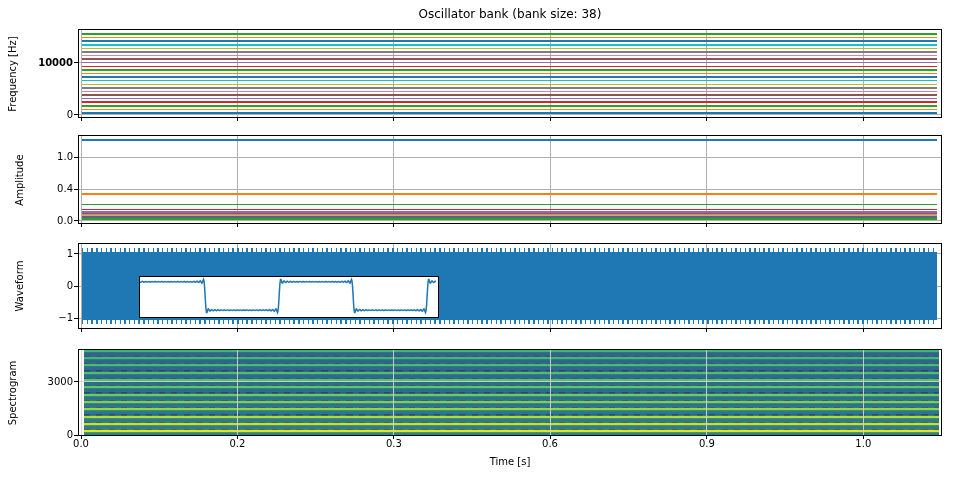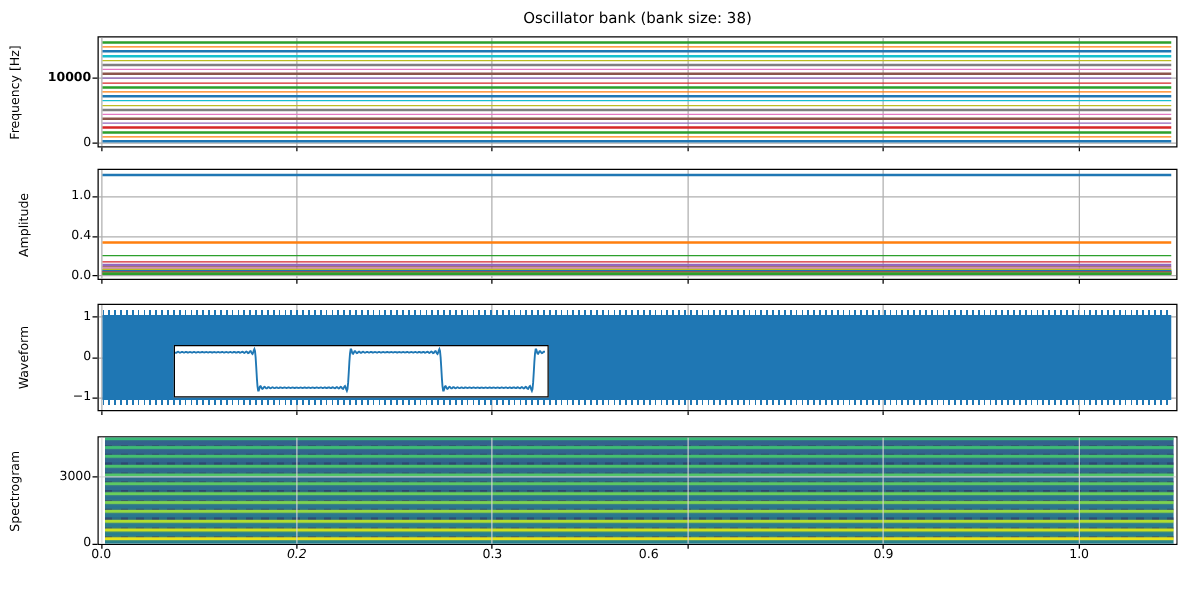--- a/index.html
+++ b/index.html
@@ -158,20 +158,21 @@
       <div style="position: absolute; left: 4.5px; width: 855.054px; top: 36.4117px; height: 2px; background: rgb(92, 200, 99); box-shadow: rgb(92, 200, 99) 0px 0px 1.5px; z-index: 10;"></div>
       <div style="position: absolute; left: 4.5px; width: 855.054px; top: 29.09px; height: 2px; background: rgb(82, 197, 105); box-shadow: rgb(82, 197, 105) 0px 0px 1.5px; z-index: 10;"></div>
       <div style="position: absolute; left: 4.5px; width: 855.054px; top: 21.7694px; height: 2px; background: rgb(74, 193, 109); box-shadow: rgb(74, 193, 109) 0px 0px 1.5px; z-index: 10;"></div>
       <div style="position: absolute; left: 4.5px; width: 855.054px; top: 14.4477px; height: 2px; background: rgb(68, 191, 112); box-shadow: rgb(68, 191, 112) 0px 0px 1.5px; z-index: 10;"></div>
       <div style="position: absolute; left: 4.5px; width: 855.054px; top: 7.126px; height: 2px; background: rgb(62, 188, 116); box-shadow: rgb(62, 188, 116) 0px 0px 1.5px; z-index: 10;"></div>
       <div style="position: absolute; left: 4.5px; width: 855.054px; top: -0.194625px; height: 2px; background: rgb(57, 185, 119); box-shadow: rgb(57, 185, 119) 0px 0px 1.5px; z-index: 10;"></div>
       <div style="position: absolute; left: 0px; top: 0px; width: 4.5px; height: 100%; background: rgb(255, 255, 255); z-index: 20;"></div>
       <div style="position: absolute; left: 859.554px; top: 0px; width: 8px; height: 100%; background: rgb(255, 255, 255); z-index: 20;"></div>
     </div>
 
+  <div class="xlab">Time [s]</div>
 <div class="tick" style="position: absolute; left: 74px; top: 114.311px; width: 4px; height: 1px;"></div>
     <div class="ytl" style="position: absolute; top: 108.811px;">0</div>
     <div class="tick" style="position: absolute; left: 74px; top: 62.1836px; width: 4px; height: 1px;"></div>
     <div class="ytl" style="position: absolute; top: 56.6836px; font-weight: bold;">10000</div>
     <div class="tick" style="position: absolute; left: 80.5px; top: 118px; width: 1px; height: 3px;"></div>
     <div class="tick" style="position: absolute; left: 236.96px; top: 118px; width: 1px; height: 3px;"></div>
     <div class="tick" style="position: absolute; left: 393.42px; top: 118px; width: 1px; height: 3px;"></div>
     <div class="tick" style="position: absolute; left: 549.88px; top: 118px; width: 1px; height: 3px;"></div>
     <div class="tick" style="position: absolute; left: 706.34px; top: 118px; width: 1px; height: 3px;"></div>
     <div class="tick" style="position: absolute; left: 862.8px; top: 118px; width: 1px; height: 3px;"></div>
@@ -203,18 +204,18 @@
     <div class="ytl" style="position: absolute; top: 429px;">0</div>
     <div class="tick" style="position: absolute; left: 74px; top: 381.375px; width: 4px; height: 1px;"></div>
     <div class="ytl" style="position: absolute; top: 375.875px;">3000</div>
     <div class="tick" style="position: absolute; left: 80.5px; top: 436px; width: 1px; height: 3px;"></div>
     <div class="tick" style="position: absolute; left: 236.96px; top: 436px; width: 1px; height: 3px;"></div>
     <div class="tick" style="position: absolute; left: 393.42px; top: 436px; width: 1px; height: 3px;"></div>
     <div class="tick" style="position: absolute; left: 549.88px; top: 436px; width: 1px; height: 3px;"></div>
     <div class="tick" style="position: absolute; left: 706.34px; top: 436px; width: 1px; height: 3px;"></div>
     <div class="tick" style="position: absolute; left: 862.8px; top: 436px; width: 1px; height: 3px;"></div>
     <div class="xtl" style="position: absolute; left: 64px;">0.0</div>
-    <div class="xtl" style="position: absolute; left: 220.46px; font-style: italic;">0.2</div>
+    <div class="xtl" style="position: absolute; left: 220.46px;">0.2</div>
     <div class="xtl" style="position: absolute; left: 376.92px;">0.3</div>
-    <div class="xtl" style="position: absolute; left: 502px;">0.6</div>
+    <div class="xtl" style="position: absolute; left: 533px;">0.6</div>
     <div class="xtl" style="position: absolute; left: 689.84px;">0.9</div>
     <div class="xtl" style="position: absolute; left: 846.3px;">1.0</div>
   </div>
 
 </body></html>

